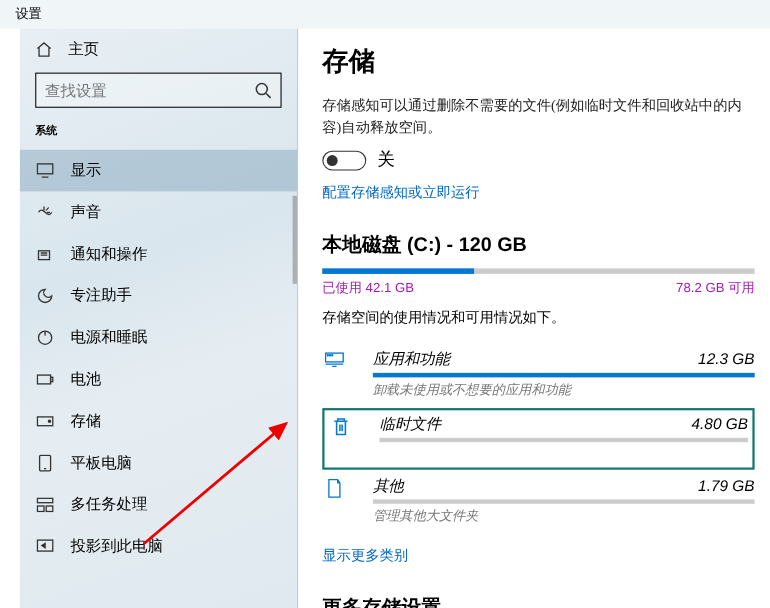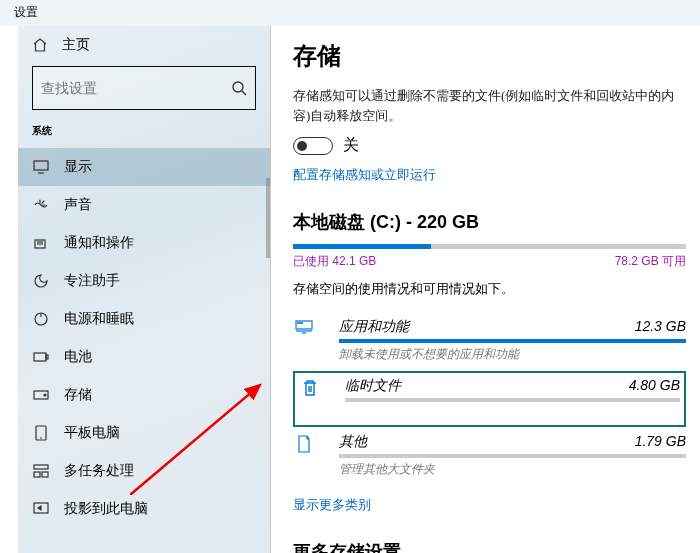--- a/index.html
+++ b/index.html
@@ -2,21 +2,21 @@
 <html><head>
   <meta charset="utf-8">
   <style>
     * { margin: 0; padding: 0; box-sizing: border-box; font-family: "Microsoft YaHei", "Segoe UI", sans-serif; }
     body { width: 700px; height: 553px; overflow: hidden; display: flex; flex-direction: column; background: #fff; position: relative; }
     .header { height: 26px; padding: 4px 14px; font-size: 12px; background: rgba(230,238,244,0.6); }
     .content { display: flex; flex: 1; height: calc(100% - 26px); margin-left: 18px; }
     .sidebar { width: 253px; background: linear-gradient(160deg, #e8eff4 0%, #d9e6ed 40%, #e6edf2 60%, #dfe9ef 100%); display: flex; flex-direction: column; border-right: 1px solid #c8c8c8; position: relative; }
     .home-row { display: flex; align-items: center; padding: 10px 14px 12px; gap: 14px; font-size: 14px; }
     .search-wrap { padding: 0 14px 10px; }
-    .search-box { border: 1px solid #0a0a0a; display: flex; align-items: center; padding: 0 8px; height: 44px; background: rgba(255,255,255,0.3); }
+    .search-box { border: 1px solid #0a0a0a; display: flex; align-items: center; padding: 0 8px; height: 32px; background: rgba(255,255,255,0.3); }
     .search-box input { flex: 1; border: none; background: transparent; outline: none; font-size: 14px; color: #666; }
     .category { font-size: 10px; font-weight: 600; padding: 4px 14px 10px; }
     .nav { flex: 1; overflow: hidden; }
     .nav-item { display: flex; align-items: center; padding: 10px 14px; gap: 14px; font-size: 14px; cursor: pointer; }
     .nav-item.selected { background: rgba(100,140,170,0.35); }
     .nav-item .icon { width: 18px; height: 18px; display: flex; align-items: center; justify-content: center; flex-shrink: 0; }
     .main { flex: 1; padding: 14px 14px 0 22px; overflow-y: hidden; position: relative; }
     .page-title { font-size: 24px; font-weight: 600; margin-bottom: 14px; }
     .desc { font-size: 13px; color: #222; line-height: 1.5; margin-bottom: 10px; font-family: Liberation Serif, serif; }
     .toggle-row { display: flex; align-items: center; gap: 10px; margin-bottom: 10px; }
@@ -166,21 +166,21 @@
 
   <div class="main">
     <div class="page-title">存储</div>
     <div class="desc">存储感知可以通过删除不需要的文件(例如临时文件和回收站中的内容)自动释放空间。</div>
     <div class="toggle-row">
       <div class="toggle"></div>
       <span>关</span>
     </div>
     <div class="link">配置存储感知或立即运行</div>
 
-    <div class="section-title">本地磁盘 (C:) - 220 GB</div>
+    <div class="section-title">本地磁盘 (C:) - 120 GB</div>
     <div class="disk-bar">
         <div class="disk-bar-fill"></div>
       </div>
     <div class="disk-stats">
       <span>已使用 42.1 GB</span>
       <span>78.2 GB 可用</span>
     </div>
     <div class="usage-desc">存储空间的使用情况和可用情况如下。</div>
 
     <div id="storage-items">

